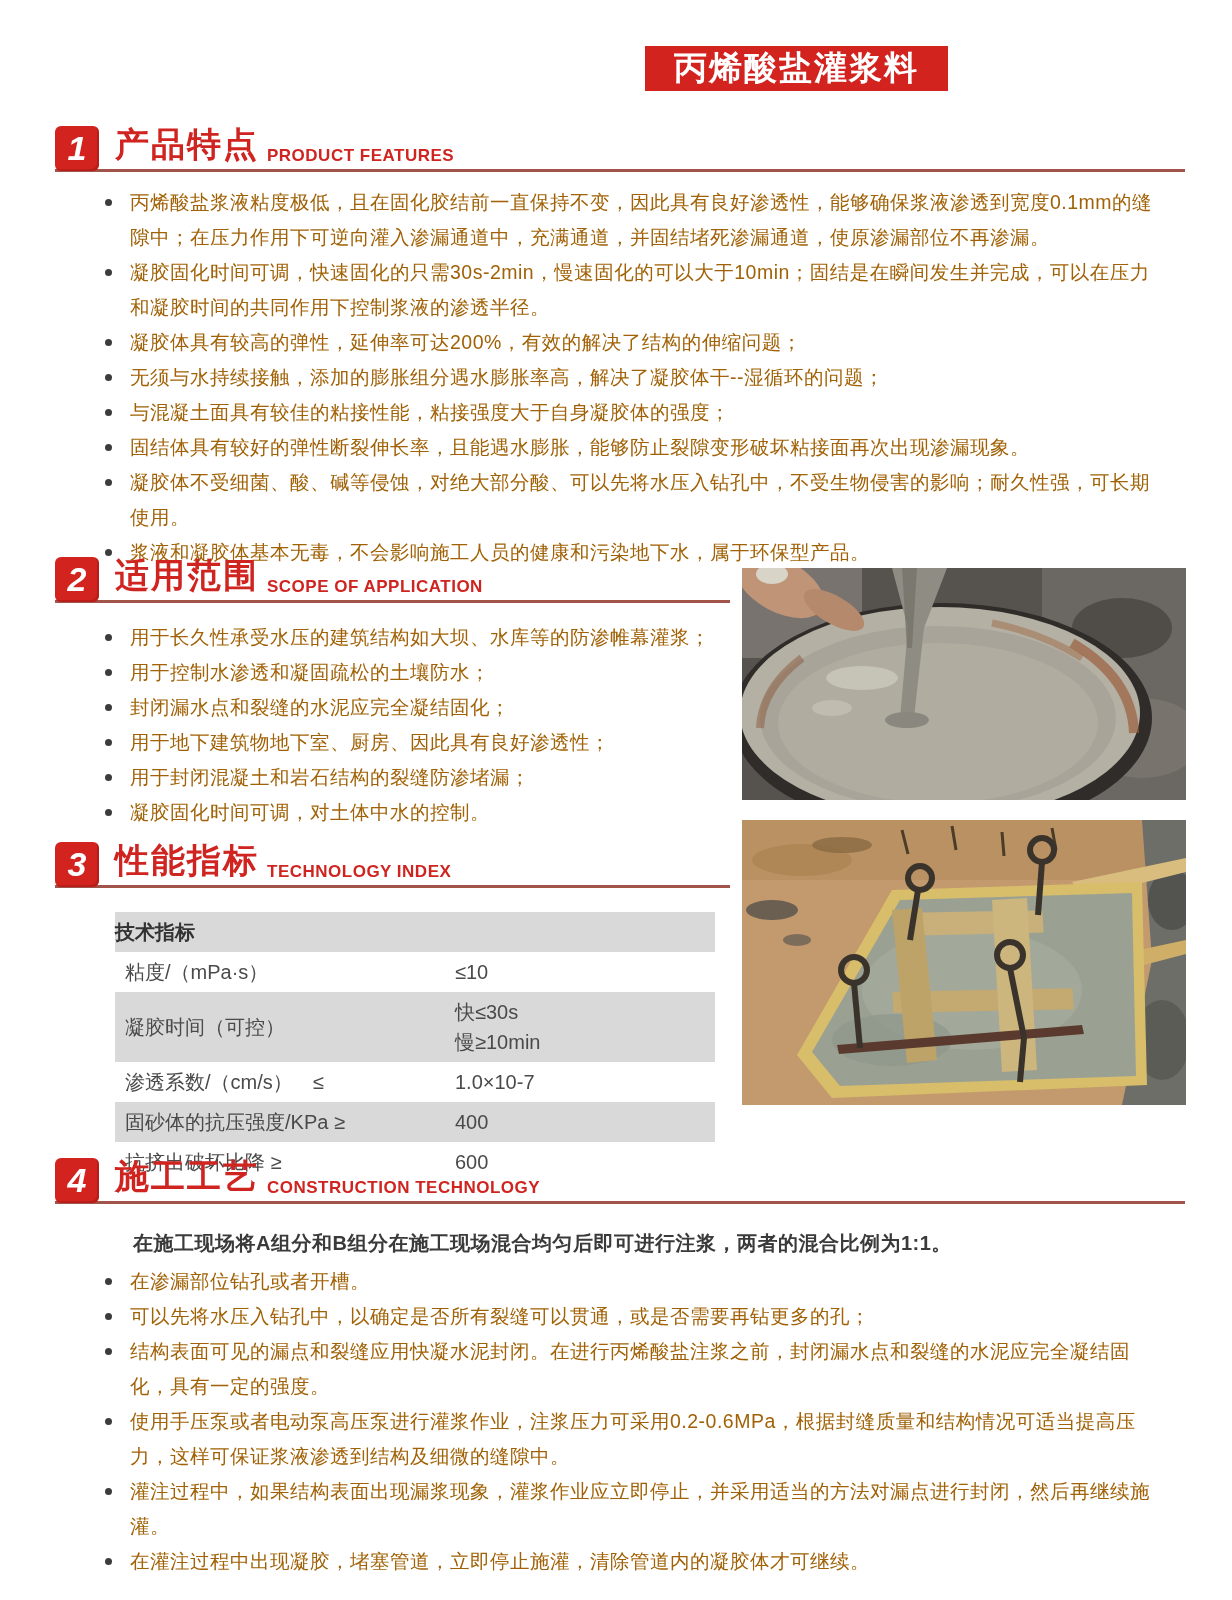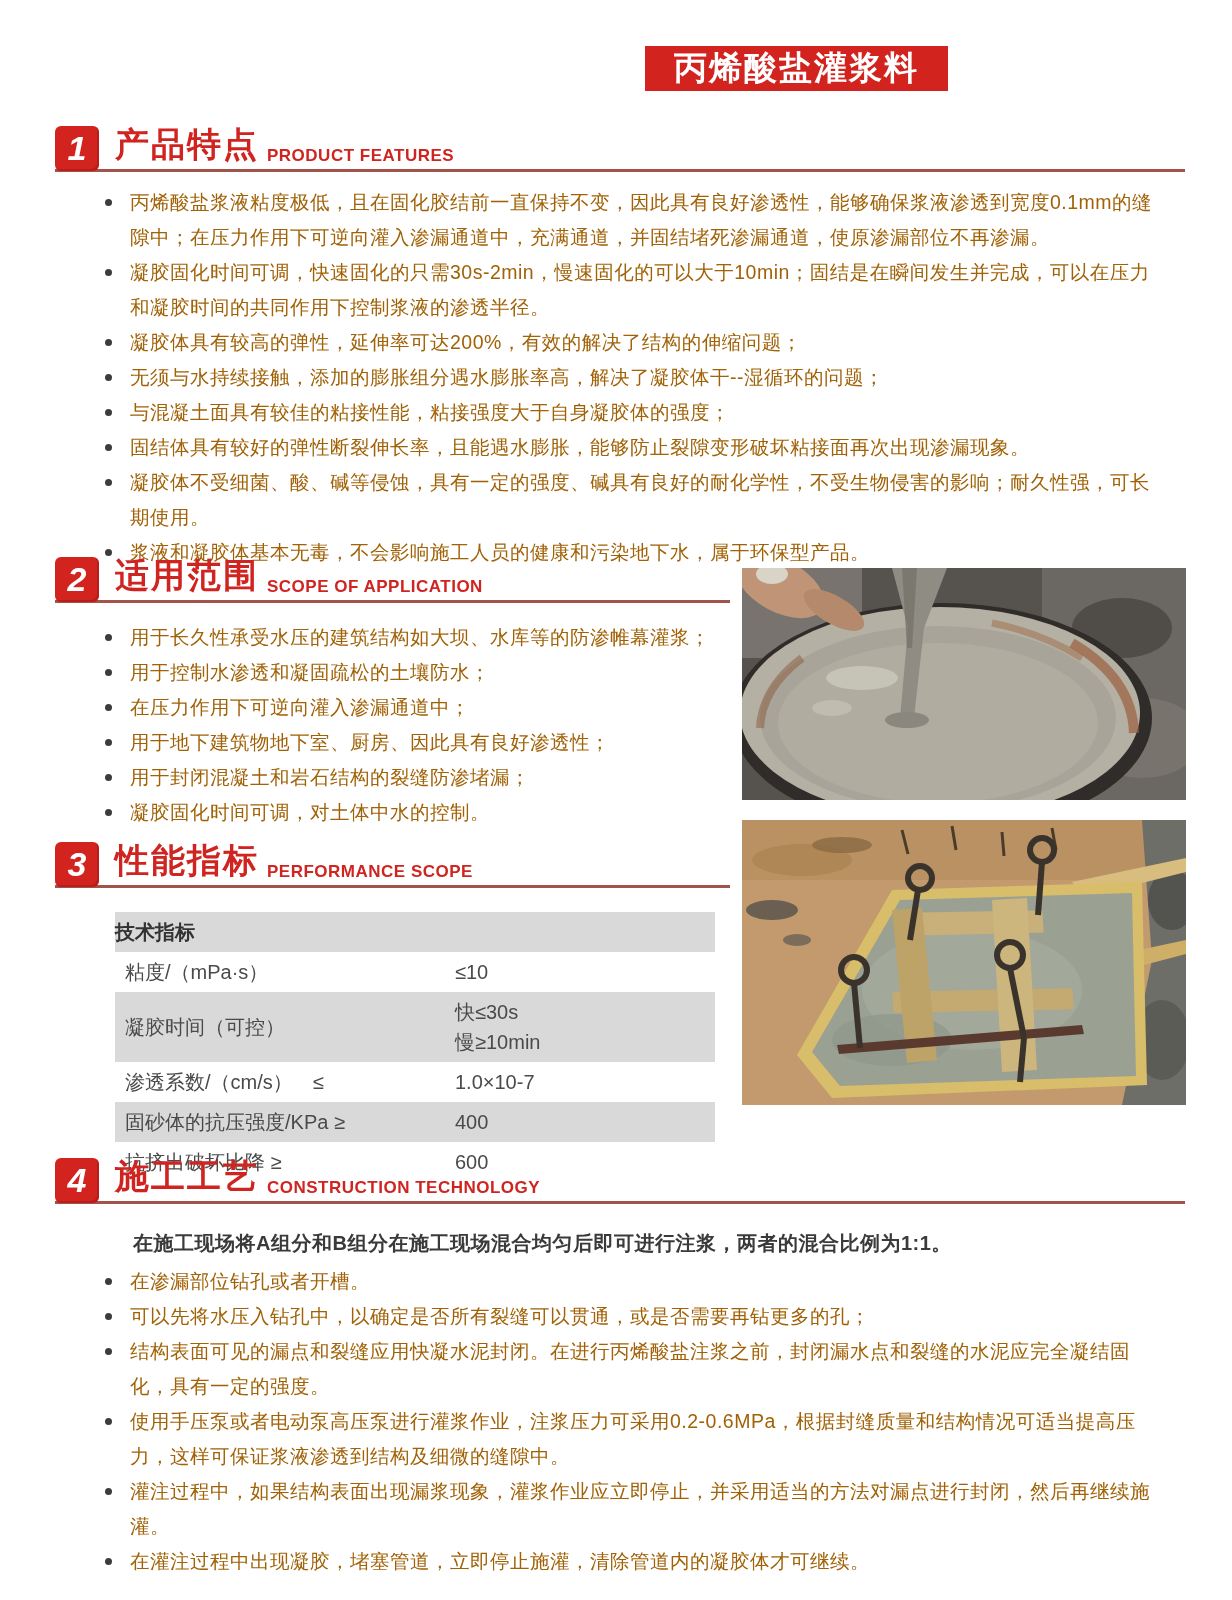--- a/index.html
+++ b/index.html
@@ -79,21 +79,21 @@
       <div class="bullet">
         <span class="dot"></span>
         <span class="btxt">与混凝土面具有较佳的粘接性能，粘接强度大于自身凝胶体的强度；</span>
       </div>
       <div class="bullet">
         <span class="dot"></span>
         <span class="btxt">固结体具有较好的弹性断裂伸长率，且能遇水膨胀，能够防止裂隙变形破坏粘接面再次出现渗漏现象。</span>
       </div>
       <div class="bullet">
         <span class="dot"></span>
-        <span class="btxt">凝胶体不受细菌、酸、碱等侵蚀，具有一定的强度、碱具有良好的耐化学性，不受生物侵害的影响；耐久性强，可长期使用。</span>
+        <span class="btxt">凝胶体不受细菌、酸、碱等侵蚀，对绝大部分酸、可以先将水压入钻孔中，不受生物侵害的影响；耐久性强，可长期使用。</span>
       </div>
       <div class="bullet">
         <span class="dot"></span>
         <span class="btxt">浆液和凝胶体基本无毒，不会影响施工人员的健康和污染地下水，属于环保型产品。</span>
       </div>
     </div>
 
   <div class="sec-head" style="left:55px;top:555px;width:675px;">
     <div class="rule"></div>
     <div class="numbox">
@@ -107,21 +107,21 @@
       <div class="bullet">
         <span class="dot"></span>
         <span class="btxt">用于长久性承受水压的建筑结构如大坝、水库等的防渗帷幕灌浆；</span>
       </div>
       <div class="bullet">
         <span class="dot"></span>
         <span class="btxt">用于控制水渗透和凝固疏松的土壤防水；</span>
       </div>
       <div class="bullet">
         <span class="dot"></span>
-        <span class="btxt">在压力作用下可逆向灌入渗漏通道中；</span>
+        <span class="btxt">封闭漏水点和裂缝的水泥应完全凝结固化；</span>
       </div>
       <div class="bullet">
         <span class="dot"></span>
         <span class="btxt">用于地下建筑物地下室、厨房、因此具有良好渗透性；</span>
       </div>
       <div class="bullet">
         <span class="dot"></span>
         <span class="btxt">用于封闭混凝土和岩石结构的裂缝防渗堵漏；</span>
       </div>
       <div class="bullet">
@@ -160,21 +160,21 @@
       <ellipse cx="30" cy="6" rx="16" ry="10" fill="#d8d4c8"></ellipse>
     </svg>
   </div>
 
   <div class="sec-head" style="left:55px;top:840px;width:675px;">
     <div class="rule"></div>
     <div class="numbox">
         <span>3</span>
       </div>
     <div class="sec-title">性能指标</div>
-    <div class="sec-sub" style="left:212px;">PERFORMANCE SCOPE</div>
+    <div class="sec-sub" style="left:212px;">TECHNOLOGY INDEX</div>
   </div>
 
   <div class="ptable">
     <div class="trow shade thead">
       <div class="tc2">技术指标</div>
     </div>
     <div id="ptable-rows">
         <div class="trow">
           <div class="tc1">粘度/（mPa·s）</div>
           <div class="tc2">

